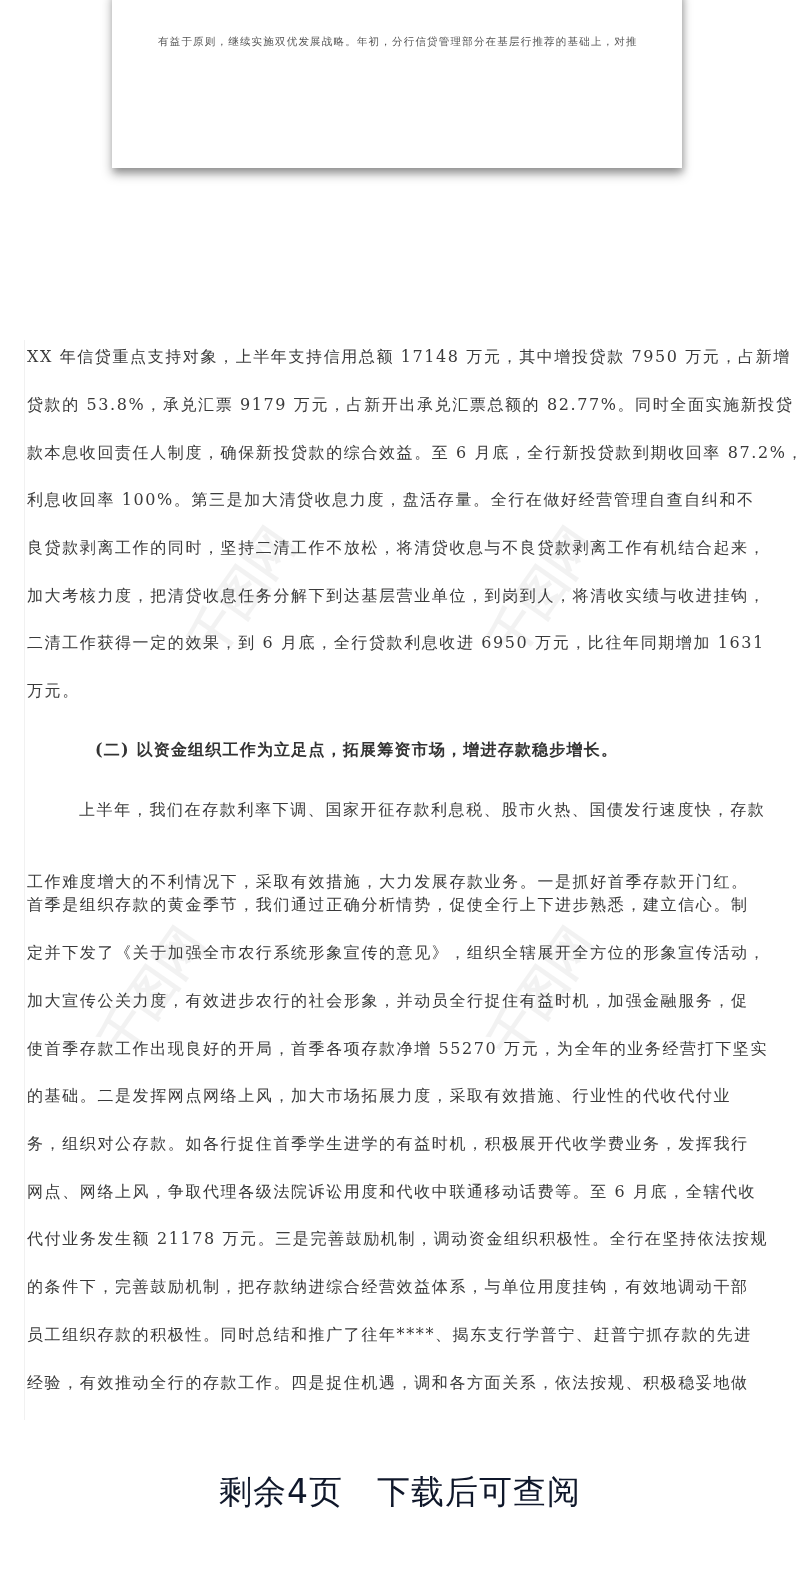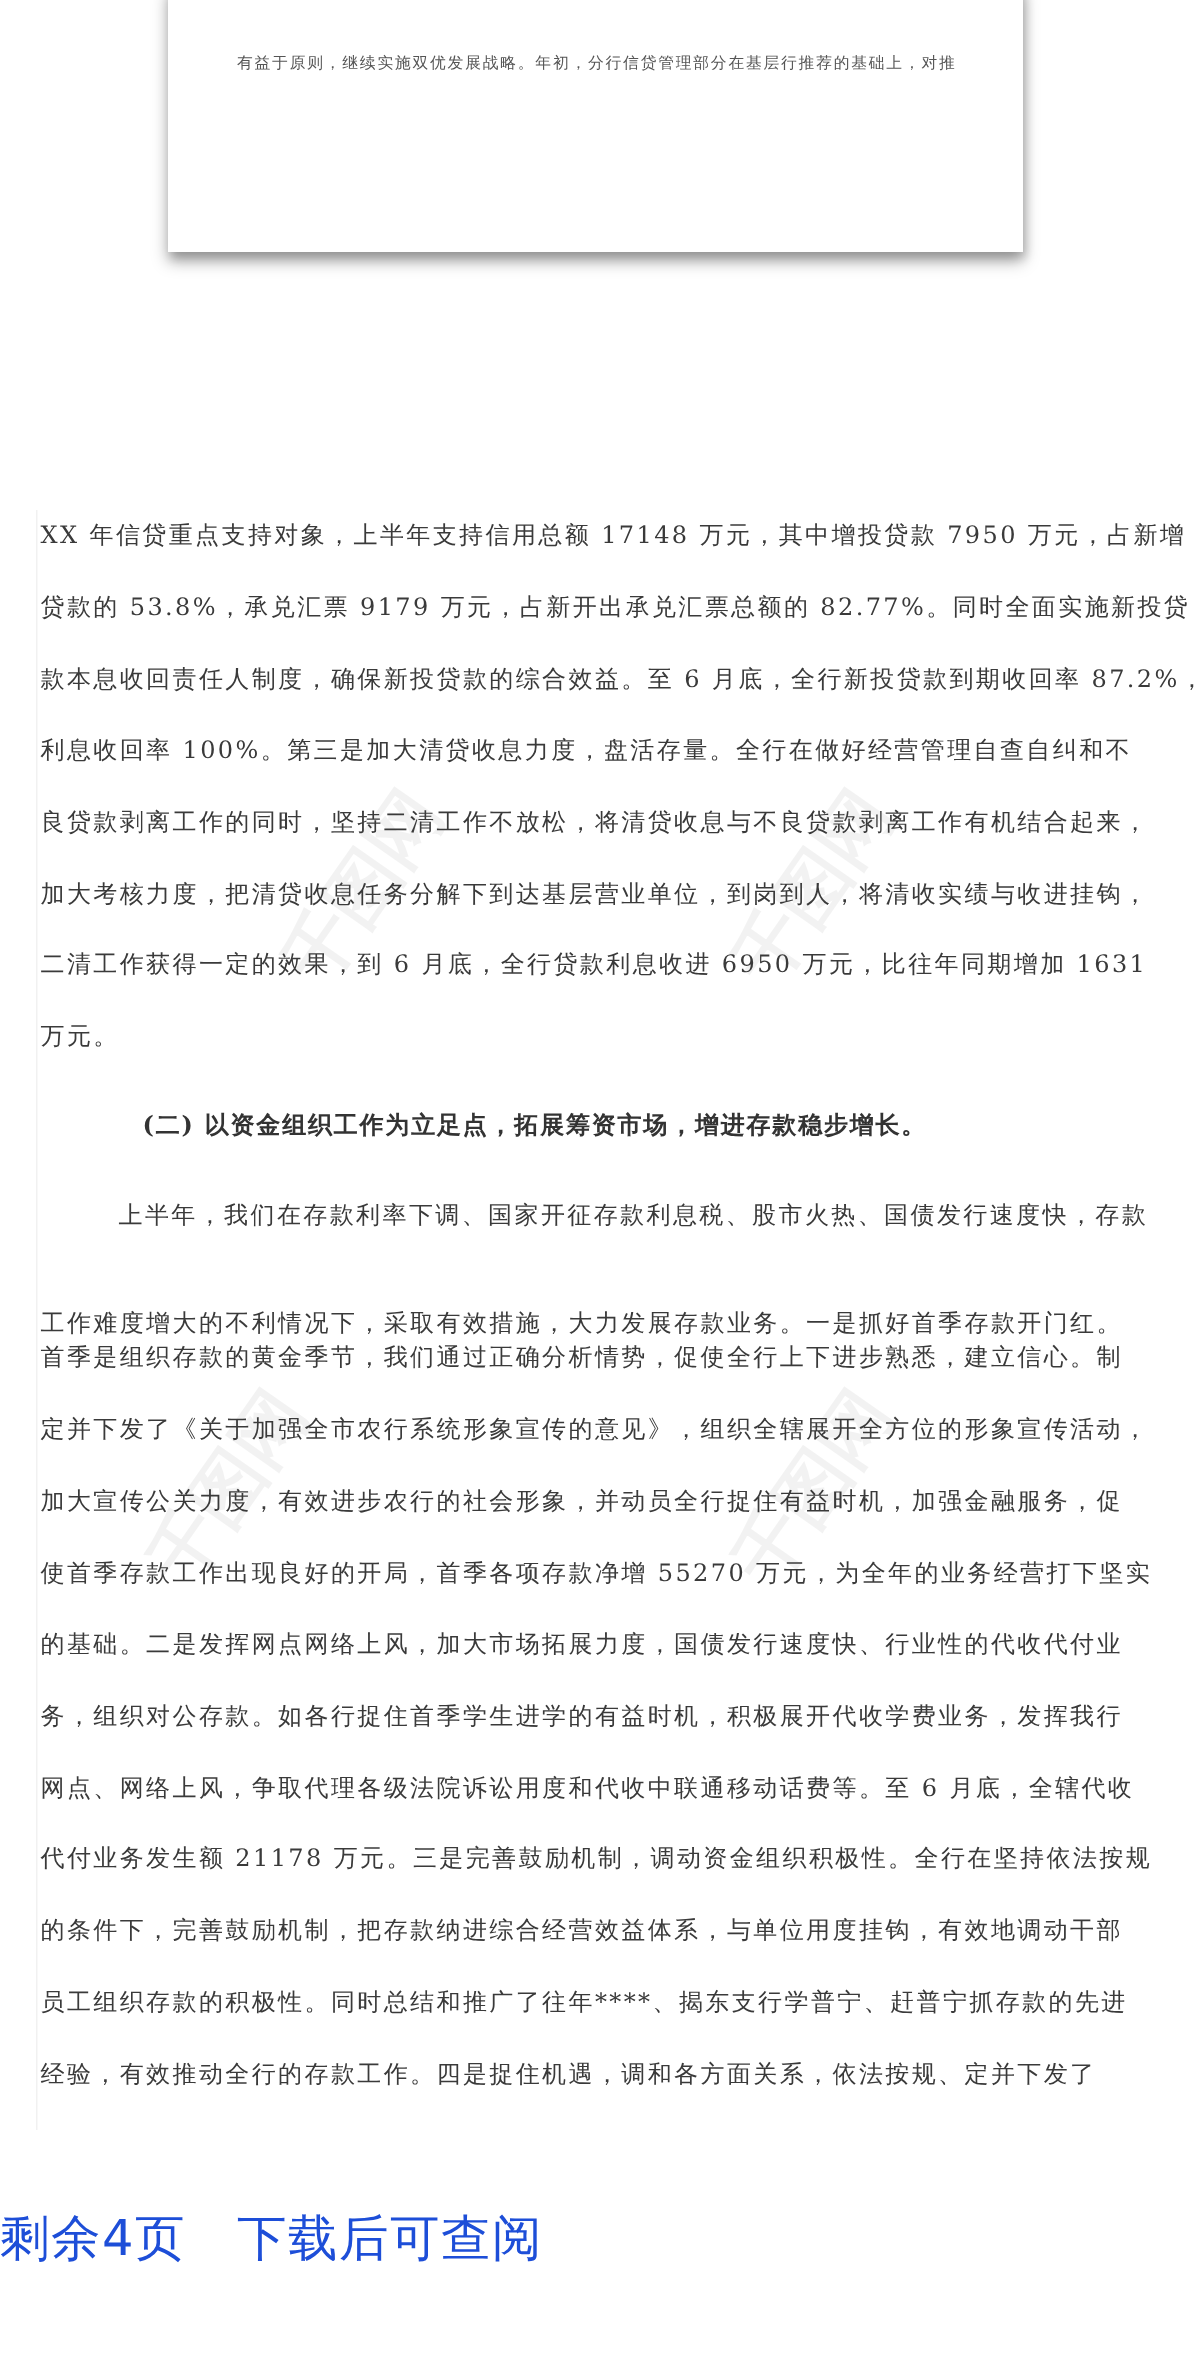--- a/index.html
+++ b/index.html
@@ -32,23 +32,23 @@
   .line.indent { left: 52px; }
   .line.heading { left: 38px; font-weight: bold; color: #333; letter-spacing: 1.2px; margin-left: 30px; }
 
   .watermark {
     position: absolute; font-family: "DejaVu Sans", sans-serif; font-size: 48px;
     color: rgba(0,0,0,0.05); transform: rotate(-55deg); pointer-events: none;
     white-space: nowrap; font-weight: bold;
   }
 
   .remaining-banner {
-    position: absolute; left: 0; top: 1470px; width: 800px; text-align: left;
+    position: absolute; left: 0; top: 1470px; width: 800px; text-align: center;
     font-family: "DejaVu Sans", "Liberation Sans", sans-serif; font-size: 33px;
-    color: #1d4ed8; letter-spacing: 1px;
+    color: #0f172a; letter-spacing: 1px;
   }
   .remaining-banner span { display: inline-block; }
   .remaining-banner .gap { width: 34px; }
 </style>
 </head>
 <body>
 
 <div class="preview-card">
   <div class="preview-line l1">有益于原则，继续实施双优发展战略。年初，分行信贷管理部分在基层行推荐的基础上，对推</div>
 </div>
@@ -69,24 +69,24 @@
   <div class="line" style="top:586px">加大考核力度，把清贷收息任务分解下到达基层营业单位，到岗到人，将清收实绩与收进挂钩，</div>
   <div class="line" style="top:633px">二清工作获得一定的效果，到 6 月底，全行贷款利息收进 6950 万元，比往年同期增加 1631</div>
   <div class="line" style="top:681px">万元。</div>
   <div class="line heading" style="top:740px">(二) 以资金组织工作为立足点，拓展筹资市场，增进存款稳步增长。</div>
   <div class="line indent" style="top:800px">上半年，我们在存款利率下调、国家开征存款利息税、股市火热、国债发行速度快，存款</div>
   <div class="line" style="top:872px">工作难度增大的不利情况下，采取有效措施，大力发展存款业务。一是抓好首季存款开门红。</div>
   <div class="line" style="top:895px">首季是组织存款的黄金季节，我们通过正确分析情势，促使全行上下进步熟悉，建立信心。制</div>
   <div class="line" style="top:943px">定并下发了《关于加强全市农行系统形象宣传的意见》，组织全辖展开全方位的形象宣传活动，</div>
   <div class="line" style="top:991px">加大宣传公关力度，有效进步农行的社会形象，并动员全行捉住有益时机，加强金融服务，促</div>
   <div class="line" style="top:1039px">使首季存款工作出现良好的开局，首季各项存款净增 55270 万元，为全年的业务经营打下坚实</div>
-  <div class="line" style="top:1086px">的基础。二是发挥网点网络上风，加大市场拓展力度，国债发行速度快、行业性的代收代付业</div>
+  <div class="line" style="top:1086px">的基础。二是发挥网点网络上风，加大市场拓展力度，采取有效措施、行业性的代收代付业</div>
   <div class="line" style="top:1134px">务，组织对公存款。如各行捉住首季学生进学的有益时机，积极展开代收学费业务，发挥我行</div>
   <div class="line" style="top:1182px">网点、网络上风，争取代理各级法院诉讼用度和代收中联通移动话费等。至 6 月底，全辖代收</div>
   <div class="line" style="top:1229px">代付业务发生额 21178 万元。三是完善鼓励机制，调动资金组织积极性。全行在坚持依法按规</div>
   <div class="line" style="top:1277px">的条件下，完善鼓励机制，把存款纳进综合经营效益体系，与单位用度挂钩，有效地调动干部</div>
   <div class="line" style="top:1325px">员工组织存款的积极性。同时总结和推广了往年****、揭东支行学普宁、赶普宁抓存款的先进</div>
-  <div class="line" style="top:1373px">经验，有效推动全行的存款工作。四是捉住机遇，调和各方面关系，依法按规、定并下发了</div>
+  <div class="line" style="top:1373px">经验，有效推动全行的存款工作。四是捉住机遇，调和各方面关系，依法按规、积极稳妥地做</div>
 </div>
 
 <div class="remaining-banner">
   <span>剩余4页</span><span class="gap"></span><span>下载后可查阅</span>
 </div>
 
 </body></html>

